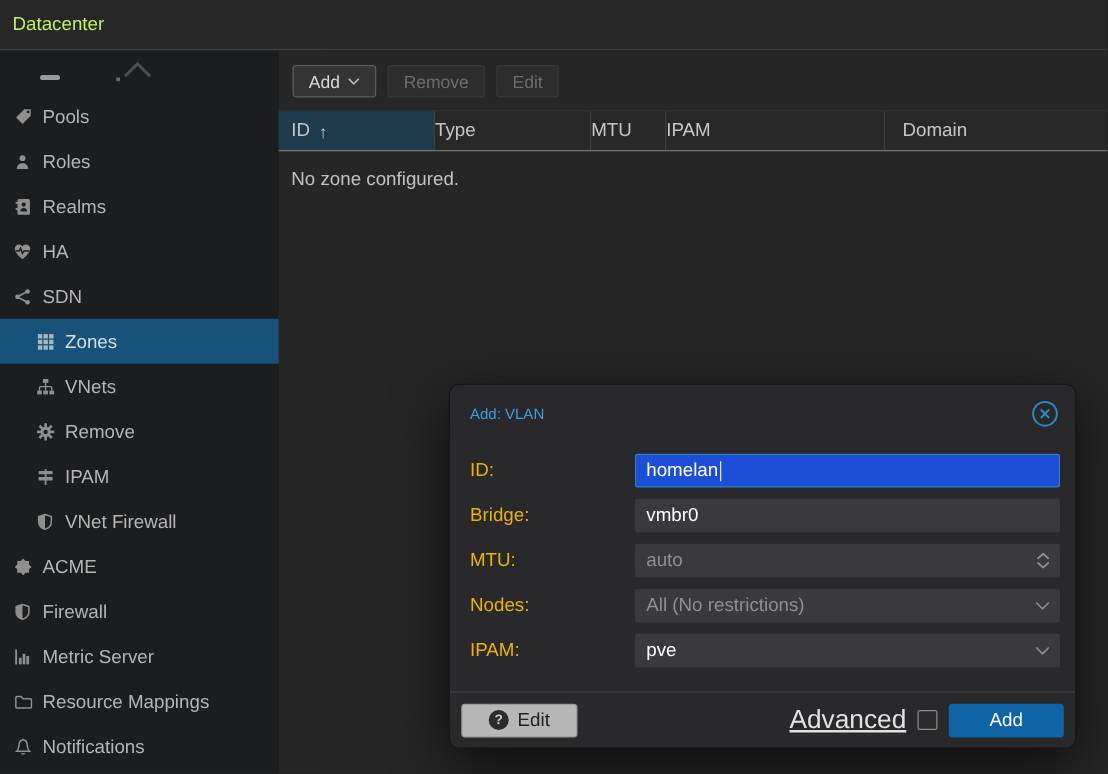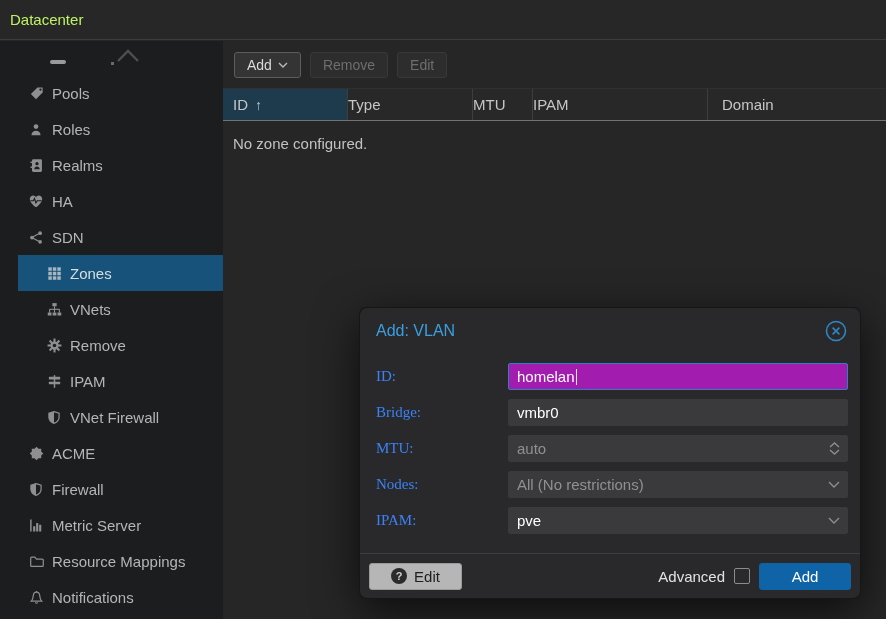--- a/index.html
+++ b/index.html
@@ -8,21 +8,21 @@
   .screen { position:relative; width:886px; height:619px; background:#262626; }
 
   
   .topbar { position:absolute; left:0; top:0; right:0; height:40px;
             background:#272727; border-bottom:1px solid #3d3d3d;
             display:flex; align-items:center; padding-left:10px; }
   .topbar-title { font-size:15px; color:#bef264; }
 
   
   .sidebar { position:absolute; left:0; top:41px; width:258px; bottom:0;
-             background:#1c1d1f; border-right:1px solid #3d3d3d; overflow:hidden;padding-left:18px; }
+             background:#1c1d1f; border-right:1px solid #3d3d3d; overflow:hidden; }
   .srow { height:36px; display:flex; align-items:center; position:relative; cursor:default; }
   .srow.partial { height:34px; }
   .sic { width:16px; height:16px; margin:0 8px 0 10px; color:#8f8f8f; flex:none;
          display:flex; align-items:center; justify-content:center; }
   .sub .sic { margin-left:28px; }
   .slabel { font-size:15px; color:#b5b5b5; white-space:nowrap; }
   .sel { background:#16527a; }
   .sel .slabel { color:#d8dde0; }
   .sel .sic { color:#a8b6bf; }
   .exp { position:absolute; right:14px; top:50%; transform:translateY(-50%);
@@ -54,47 +54,47 @@
   .sort-ic { margin-left:7px; color:#b9c6ce; font-size:14px; }
 
   .grid-empty { padding:14px 0 0 10px; font-size:15px; color:#c2c2c2; }
 
   
   .dialog { position:absolute; left:360px; top:308px; width:500px; height:290px;
             background:#29292b; border-radius:7px;
             box-shadow:0 0 0 1px #161616, 0 12px 45px rgba(0,0,0,.7); }
   .dlg-head { height:46px; display:flex; align-items:center;
               justify-content:space-between; padding:0 12px 0 16px; }
-  .dlg-title { font-size:16px; color:#3a9fe0; }
+  .dlg-title { font-size:12px; color:#3a9fe0; }
   .dlg-close { width:24px; height:24px; color:#2f86c2; cursor:pointer; flex:none; }
 
   .dlg-body { padding:9px 12px 0 16px; }
   .frow { display:flex; align-items:center; height:27px; margin-bottom:9px; }
-  .flabel { width:132px; flex:none; font-size:15px; color:#3b82f6;font-family:Liberation Serif, serif; }
+  .flabel { width:132px; flex:none; font-size:15px; color:#eab308; }
   .field { flex:1; height:27px; background:#3a3a3c; border:1px solid #3a3a3c;
            border-radius:2px; display:flex; align-items:center;
            padding:0 8px; font-size:15px; color:#ffffff; position:relative; }
-  .field.focus { background:#a21caf; border:1px solid #2e7fbf; }
+  .field.focus { background:#1d4ed8; border:1px solid #2e7fbf; }
   .field .ph { color:#909090; }
   .caret { width:1px; height:16px; background:#e8e8e8; margin-left:1px; }
   .fic { position:absolute; right:7px; top:0; bottom:0; display:flex;
          flex-direction:column; align-items:center; justify-content:center;
          color:#8e8e8e; gap:1px; }
 
   .dlg-foot { position:absolute; left:0; right:0; bottom:0; height:45px;
               border-top:1px solid #3e3e3e; display:flex; align-items:center;
               padding:0 9px; }
   .help-btn { width:93px; height:27px; background:#b6b6b6; border:1px solid #9a9a9a;
               border-radius:3px; display:flex; align-items:center; justify-content:center;
               gap:7px; font-size:15px; color:#1e1e1e; cursor:pointer; }
   .help-q { width:16px; height:16px; border-radius:50%; background:#2b2b2b; color:#cfcfcf;
             font-size:11px; font-weight:bold; display:flex; align-items:center;
             justify-content:center; }
   .foot-right { margin-left:auto; display:flex; align-items:center; gap:9px; }
-  .adv-label { font-size:15px; color:#e2e2e2; }
+  .adv-label { font-size:21px; color:#e2e2e2;text-decoration:underline; }
   .adv-box { width:16px; height:16px; border:1px solid #8b8b8b; background:#2a2a2c;
              border-radius:2px; cursor:pointer; }
   .add-btn { width:92px; height:27px; background:#0f64a8; border:1px solid #0f64a8;
              border-radius:3px; color:#ffffff; font-size:15px; display:flex;
              align-items:center; justify-content:center; cursor:pointer; }
 </style>
 </head>
 <body>
 
 <div class="screen">

